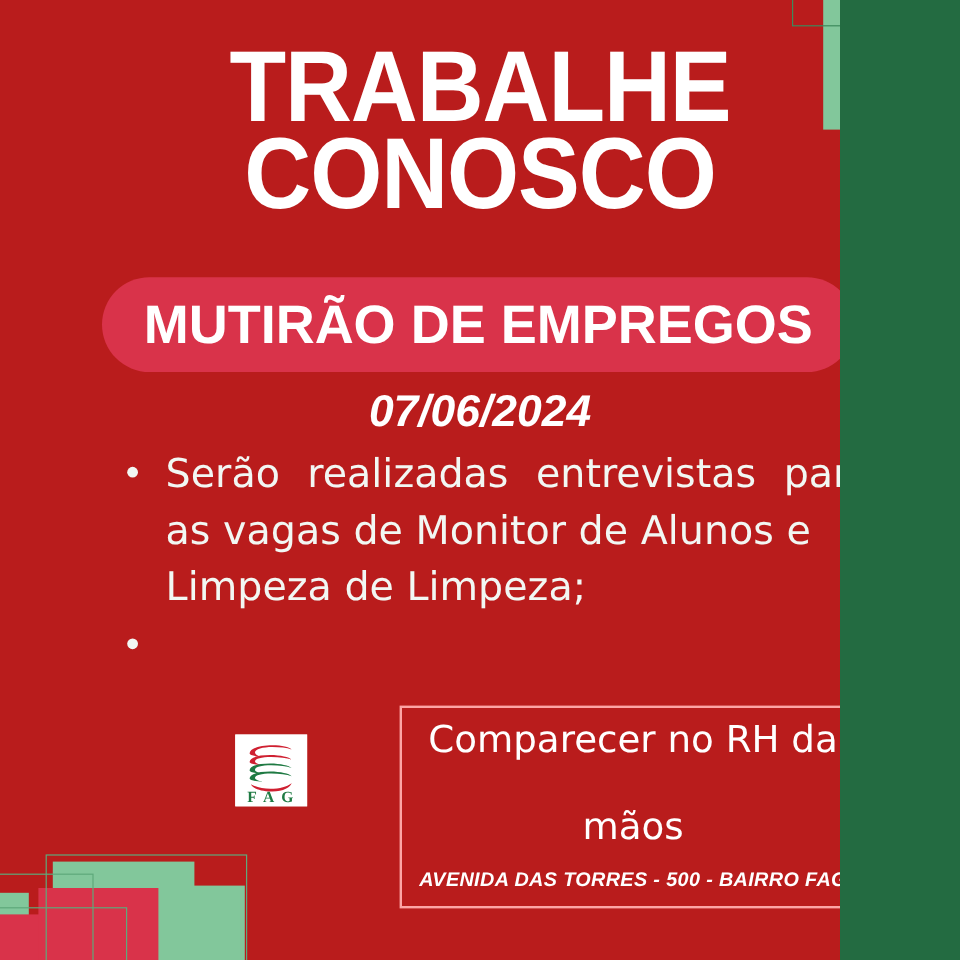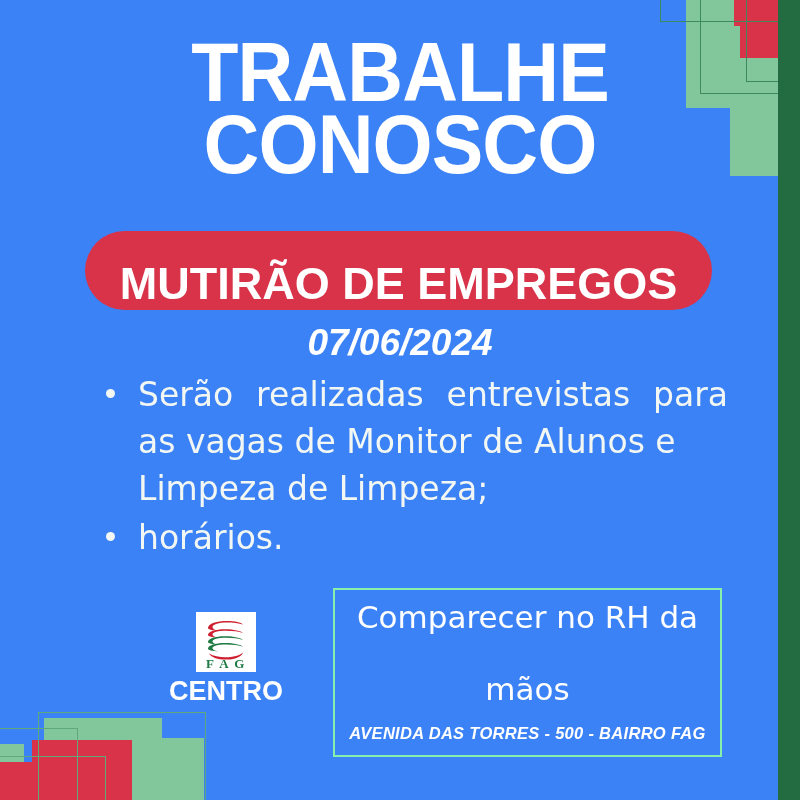--- a/index.html
+++ b/index.html
@@ -4,22 +4,22 @@
 <style>
   html,body{margin:0;padding:0;}
   body{
     width:800px;height:800px;
     background:#236b41;
     font-family:"DejaVu Sans", sans-serif;
     overflow:hidden;
   }
   #poster{
     position:relative;
-    width:778px;height:800px;
-    background:#3b82f6;
+    width:700px;height:800px;
+    background:#b91c1c;
     overflow:hidden;
   }
 
   
   .deco{position:absolute;}
   .sq-fill-light{background:#82c79b;}
   .sq-fill-red{background:#d9334a;}
   .sq-outline{background:transparent;border:1.5px solid #3d8a5c;}
   .sq-outline-on-light{background:transparent;border:1.5px solid #5ea97b;}
 
@@ -59,21 +59,21 @@
     white-space:nowrap;
   }
   #headline .ln2{font-size:84px;}
 
   
   #pill{
     position:absolute;left:85px;top:231px;
     width:627px;height:79px;
     background:#d9334a;
     border-radius:40px;
-    display:flex;align-items:flex-end;justify-content:center;
+    display:flex;align-items:center;justify-content:center;
   }
   #pill-label{
     color:#ffffff;
     font-family:"Liberation Sans", sans-serif;
     font-weight:700;
     font-size:45px;
     letter-spacing:0px;
     white-space:nowrap;
   }
 
@@ -104,21 +104,21 @@
     width:9px;height:9px;border-radius:50%;
     background:#f2f7f3;
   }
   .bullet .txt{display:block;}
   .bullet .last{text-align:left;}
 
   
   #callout{
     position:absolute;left:333px;top:588px;
     width:389px;height:169px;
-    border:2px solid #86efac;
+    border:2px solid #fca5a5;
     box-sizing:border-box;
     display:flex;flex-direction:column;
     align-items:center;justify-content:center;
     padding:6px 10px 8px 10px;
   }
   #callout-main{
     color:#ffffff;
     font-family:"DejaVu Sans", sans-serif;
     font-size:31px;
     line-height:1.16;
@@ -191,21 +191,20 @@
   <div id="date">07/06/2024</div>
 
   <div id="bullets">
     <div class="bullet">
       <span class="dot"></span>
       <span class="txt">Serão realizadas entrevistas para as vagas de Monitor de Alunos e</span>
       <span class="txt last">Limpeza de Limpeza;</span>
     </div>
     <div class="bullet">
       <span class="dot"></span>
-      <span class="txt last">horários.</span>
     </div>
   </div>
 
   <div id="callout">
     <div id="callout-main">
       <span>Comparecer no RH da</span><br>
       <br>
       <span>mãos</span>
     </div>
     <div id="callout-addr">AVENIDA DAS TORRES - 500 - BAIRRO FAG</div>
@@ -216,17 +215,16 @@
       <rect x="0" y="0" width="60" height="60" fill="#ffffff"></rect>
 
       <path d="M12,16 C12,11.5 21,9 31,9 C39,9 45,10.5 47,12.5 C43,11 37,10.4 31,10.4 C23,10.4 16.5,12.2 16.5,15 C16.5,16.6 18.5,17.9 22,18.7 C15.5,18.2 12,17.3 12,16 Z" fill="#cf2031"></path>
       <path d="M12,23 C12,19.4 19,17.2 29,17.2 C38,17.2 45,19 47,21 C43,19.6 37,18.8 30,18.8 C22,18.8 16.5,20.3 16.5,22.4 C16.5,23.9 19,25 23,25.6 C16,25.3 12,24.4 12,23 Z" fill="#cf2031"></path>
       <path d="M12,30 C12,26.4 19,24.2 29,24.2 C38,24.2 45,26 47,28 C43,26.6 37,25.8 30,25.8 C22,25.8 16.5,27.3 16.5,29.4 C16.5,30.9 19,32 23,32.6 C16,32.3 12,31.4 12,30 Z" fill="#1f7a43"></path>
       <path d="M12,36.8 C12,33.2 19,31 29,31 C38,31 45,32.8 47,34.8 C43,33.4 37,32.6 30,32.6 C22,32.6 16.5,34.1 16.5,36.2 C16.5,37.7 19,38.8 23,39.4 C16,39.1 12,38.2 12,36.8 Z" fill="#1f7a43"></path>
       <path d="M13,41.5 C18,44.4 25,45.6 32,45.2 C40,44.7 45,42.4 47,40.4 C46.4,43.8 40,47.4 31,47.6 C22,47.8 15,45.4 13,41.5 Z" fill="#cf2031"></path>
       <text x="30" y="56" text-anchor="middle" font-family="Liberation Serif, serif" font-weight="700" font-size="13" letter-spacing="1.6" fill="#1f7a43">F A G</text>
     </svg>
     <div id="logo-name">
-      <span>CENTRO</span>
     </div>
   </div>
 
 </div>
 
 </body></html>

